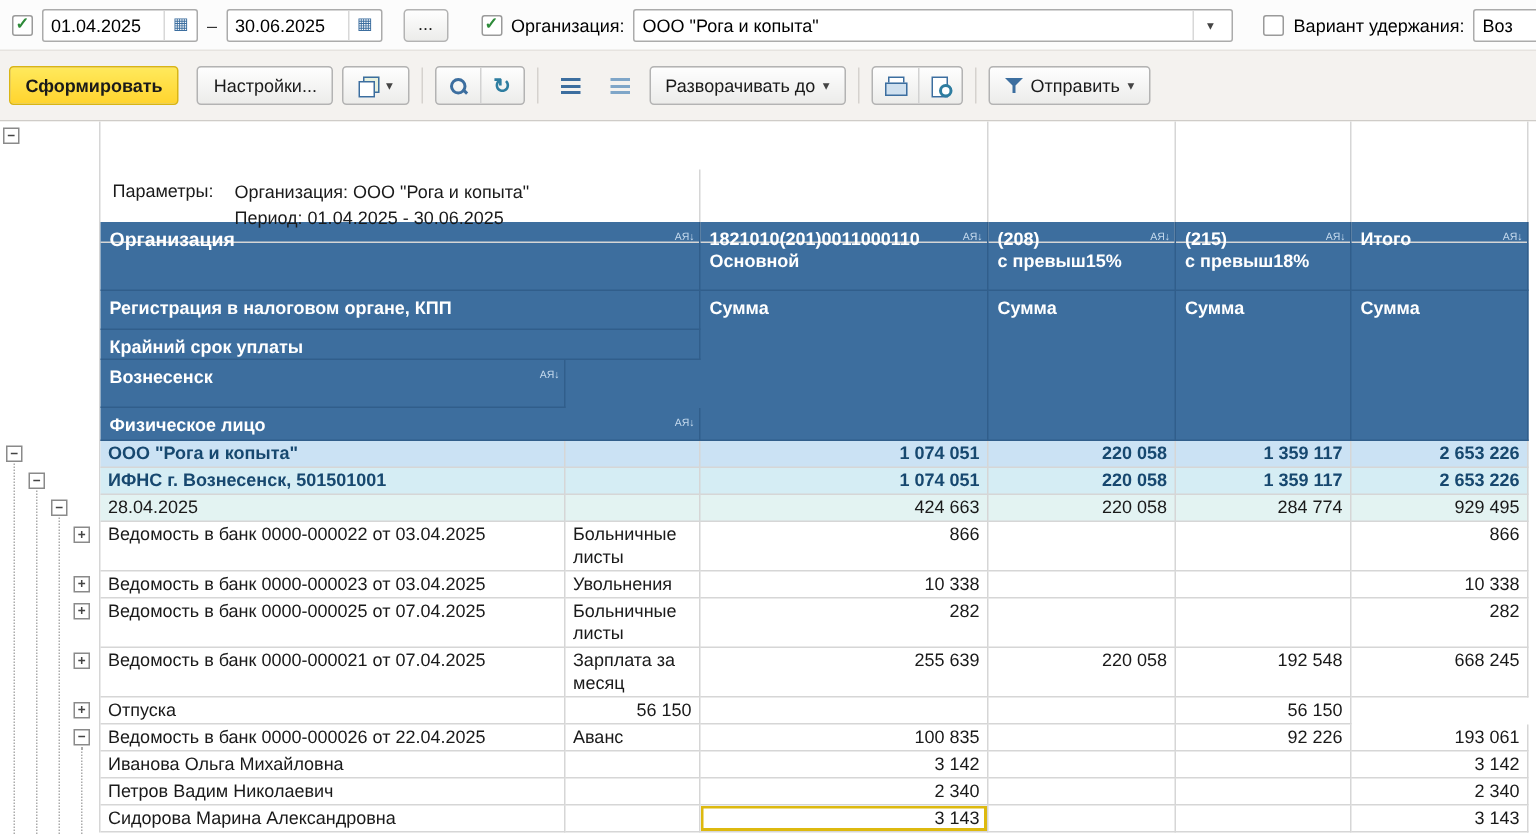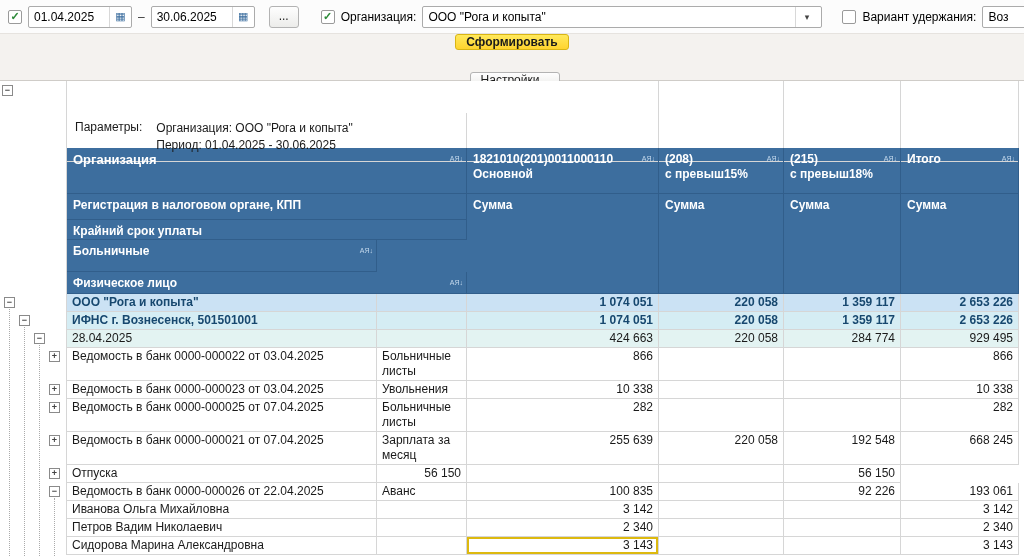--- a/index.html
+++ b/index.html
@@ -15,21 +15,21 @@
   .date-f input { width:80px; }
   .side-btn { width:22px; height:20px; display:flex; align-items:center; justify-content:center; color:#3C6E9F; border-left:1px solid #D8D8D8; cursor:pointer; font-size:11px; }
   .dash { color:#333; flex:none; }
   .btn-more { width:30px; height:22px; margin-left:8px; border:1px solid #B3B3B3; border-radius:3px; background:linear-gradient(#FEFEFE,#ECECEA); text-align:center; line-height:18px; cursor:pointer; flex:none; }
   .lbl { color:#000; flex:none; }
   .combo { width:400px; }
   .combo input { width:372px; }
   .withhold-f { width:70px; }
 
   
-  .toolbar { height:47px; display:flex; align-items:center; gap:22px; padding:0 6px; background:#F4F2EF; border-bottom:1px solid #CFCCC8;flex-direction:column; }
+  .toolbar { height:47px; display:flex; align-items:center; gap:6px; padding:0 6px; background:#F4F2EF; border-bottom:1px solid #CFCCC8; }
   .btn { height:26px; display:flex; align-items:center; gap:5px; padding:0 10px; border:1px solid #B3B3B3; border-radius:3px; background:linear-gradient(#FEFEFE,#ECECEA); cursor:pointer; white-space:nowrap; }
   .btn-yellow { background:linear-gradient(#FFE95C,#FFD42E); border-color:#D9B514; font-weight:bold; }
   .btn-group { height:26px; display:flex; align-items:stretch; border:1px solid #B3B3B3; border-radius:3px; background:linear-gradient(#FEFEFE,#ECECEA); overflow:hidden; }
   .ibtn { display:flex; align-items:center; justify-content:center; padding:0 8px; cursor:pointer; }
   .ibtn + .ibtn { border-left:1px solid #D2D2D2; }
   .flat { border:1px solid transparent; background:none; padding:0 6px; height:26px; display:flex; align-items:center; cursor:pointer; }
   .vsep { width:1px; height:24px; background:#D5D2CE; margin:0 2px; flex:none; }
   .caret { font-size:9px; color:#444; }
 
   
@@ -218,21 +218,21 @@
       </div>
 
       <div class="grid6 thead">
         <div class="hc h-org">
           <span>Организация</span>
           <span class="sort">АЯ↓</span>
         </div>
         <div class="hc h-reg"><span>Регистрация в налоговом органе, КПП</span></div>
         <div class="hc h-deadline"><span>Крайний срок уплаты</span></div>
         <div class="hc h-registrar">
-          <span>Больничные</span>
+          <span>Вознесенск</span>
           <span class="sort">АЯ↓</span>
         </div>
         <div class="hc h-person">
           <span>Физическое лицо</span>
           <span class="sort">АЯ↓</span>
         </div>
         <div class="hc h-c1">
           <div>1821010(201)0011000110</div>
           <div>Основной</div>
           <span class="sort">АЯ↓</span>

